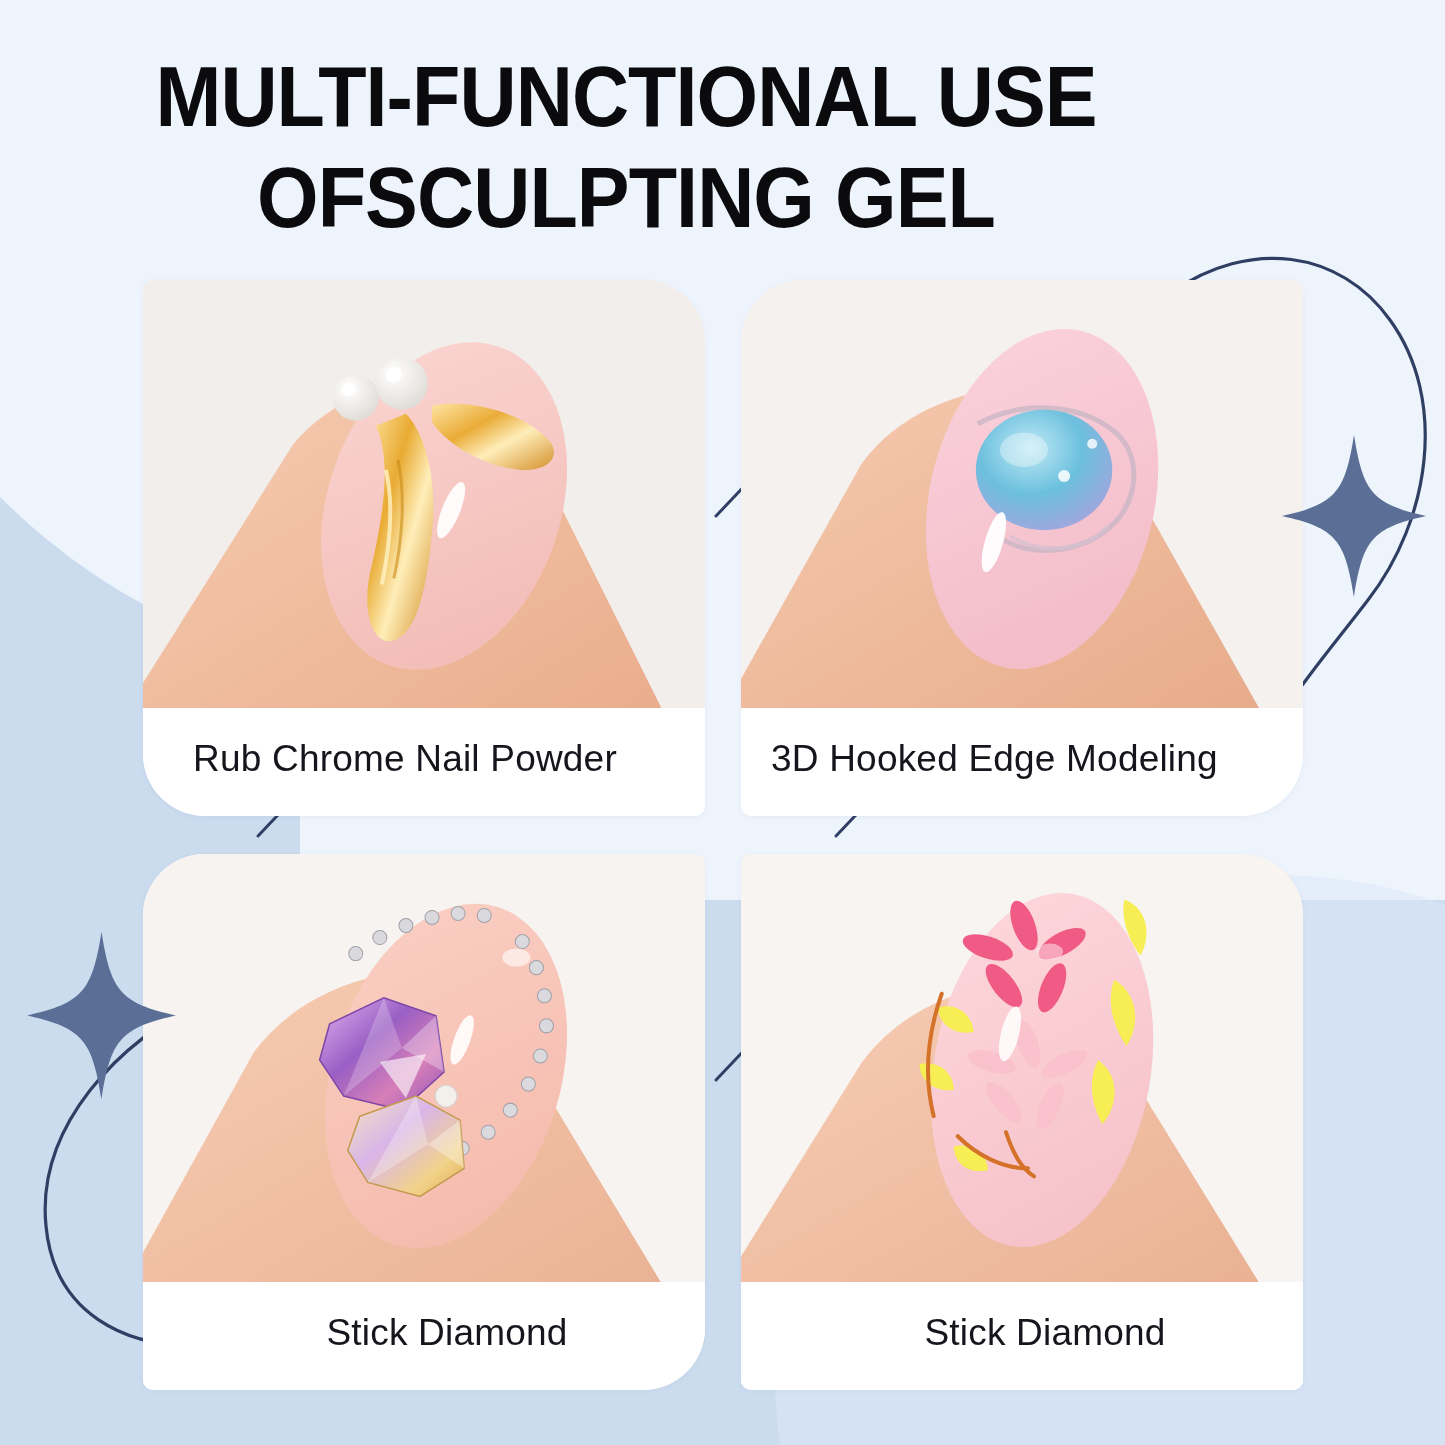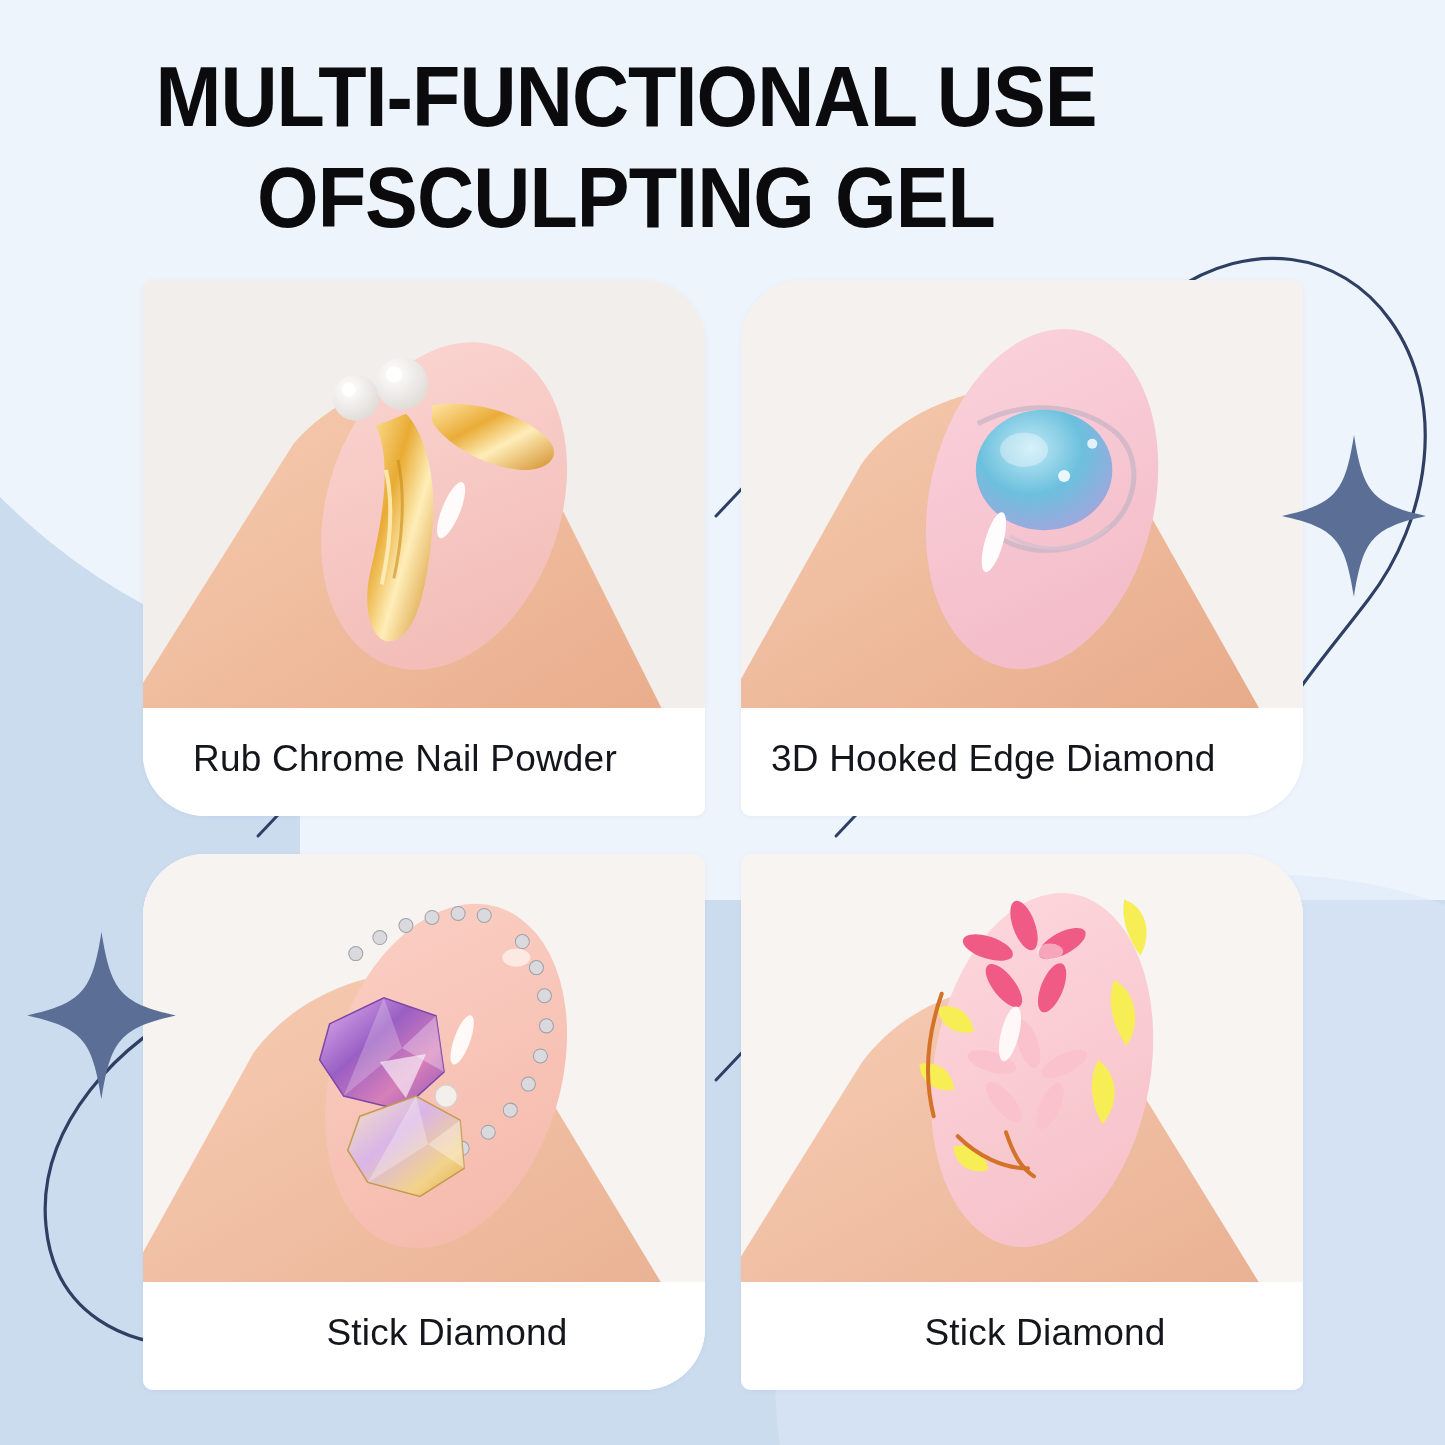--- a/index.html
+++ b/index.html
@@ -229,21 +229,21 @@
         <path d="M268,262 C300,282 344,276 366,252" fill="none" stroke="#d6c0cf" stroke-width="4" opacity=".75"></path>
 
         <ellipse cx="302" cy="196" rx="68" ry="60" fill="url(#cab2)"></ellipse>
         <ellipse cx="282" cy="176" rx="24" ry="17" fill="#ffffff" opacity=".35"></ellipse>
         <circle cx="322" cy="202" r="6" fill="#ffffff" opacity=".85"></circle>
         <circle cx="350" cy="170" r="5" fill="#ffffff" opacity=".8"></circle>
 
         <ellipse cx="252" cy="268" rx="9" ry="31" fill="#ffffff" opacity=".95" transform="rotate(16 252 268)"></ellipse>
       </svg>
     </div>
-    <div class="caption">3D Hooked Edge Diamond</div>
+    <div class="caption">3D Hooked Edge Modeling</div>
   </div>
 
   <div class="card c3">
     <div class="photo">
       <svg viewBox="0 0 560 440" preserveAspectRatio="xMidYMid slice">
         <defs>
           <linearGradient id="skin3" x1="0" y1="0" x2="1" y2="1">
             <stop offset="0" stop-color="#f7cdb4"></stop>
               <stop offset="1" stop-color="#eab294"></stop>
           </linearGradient>

